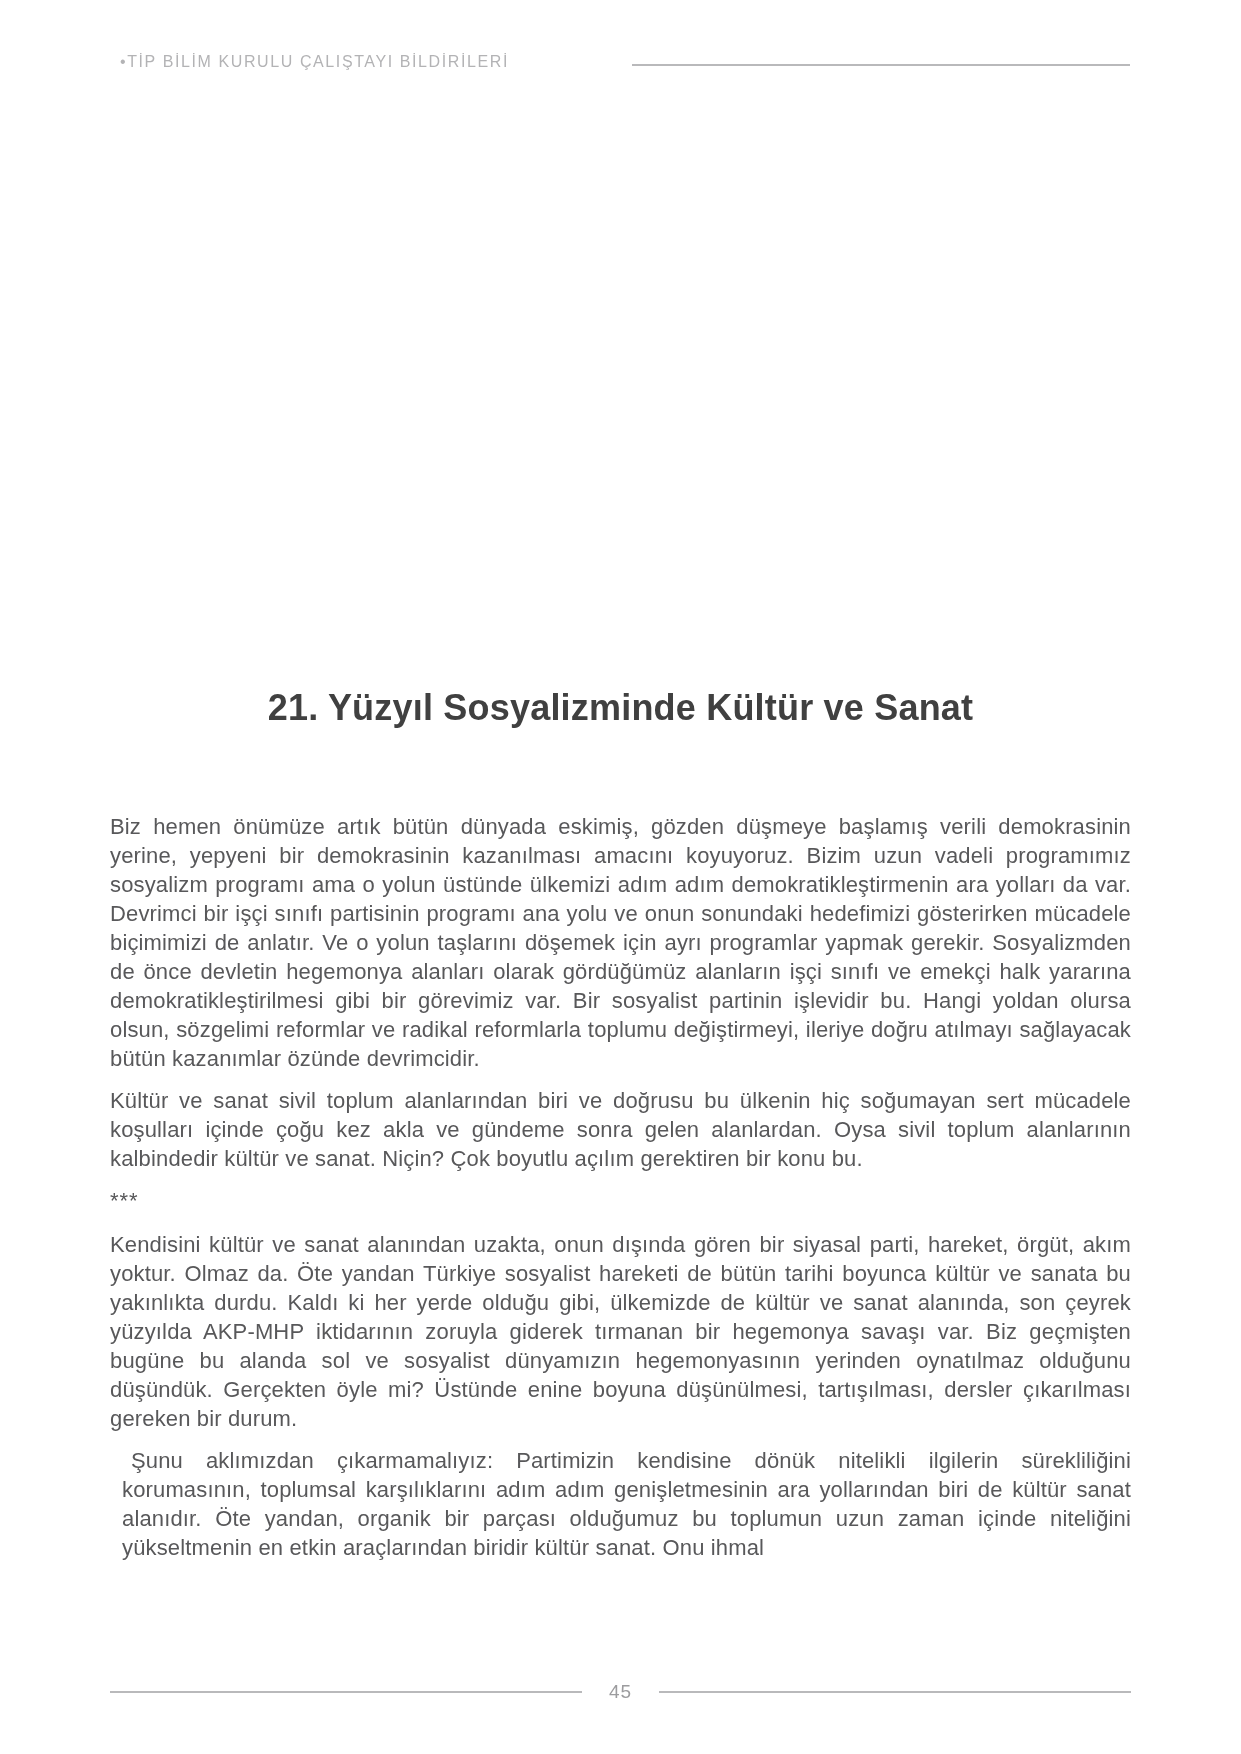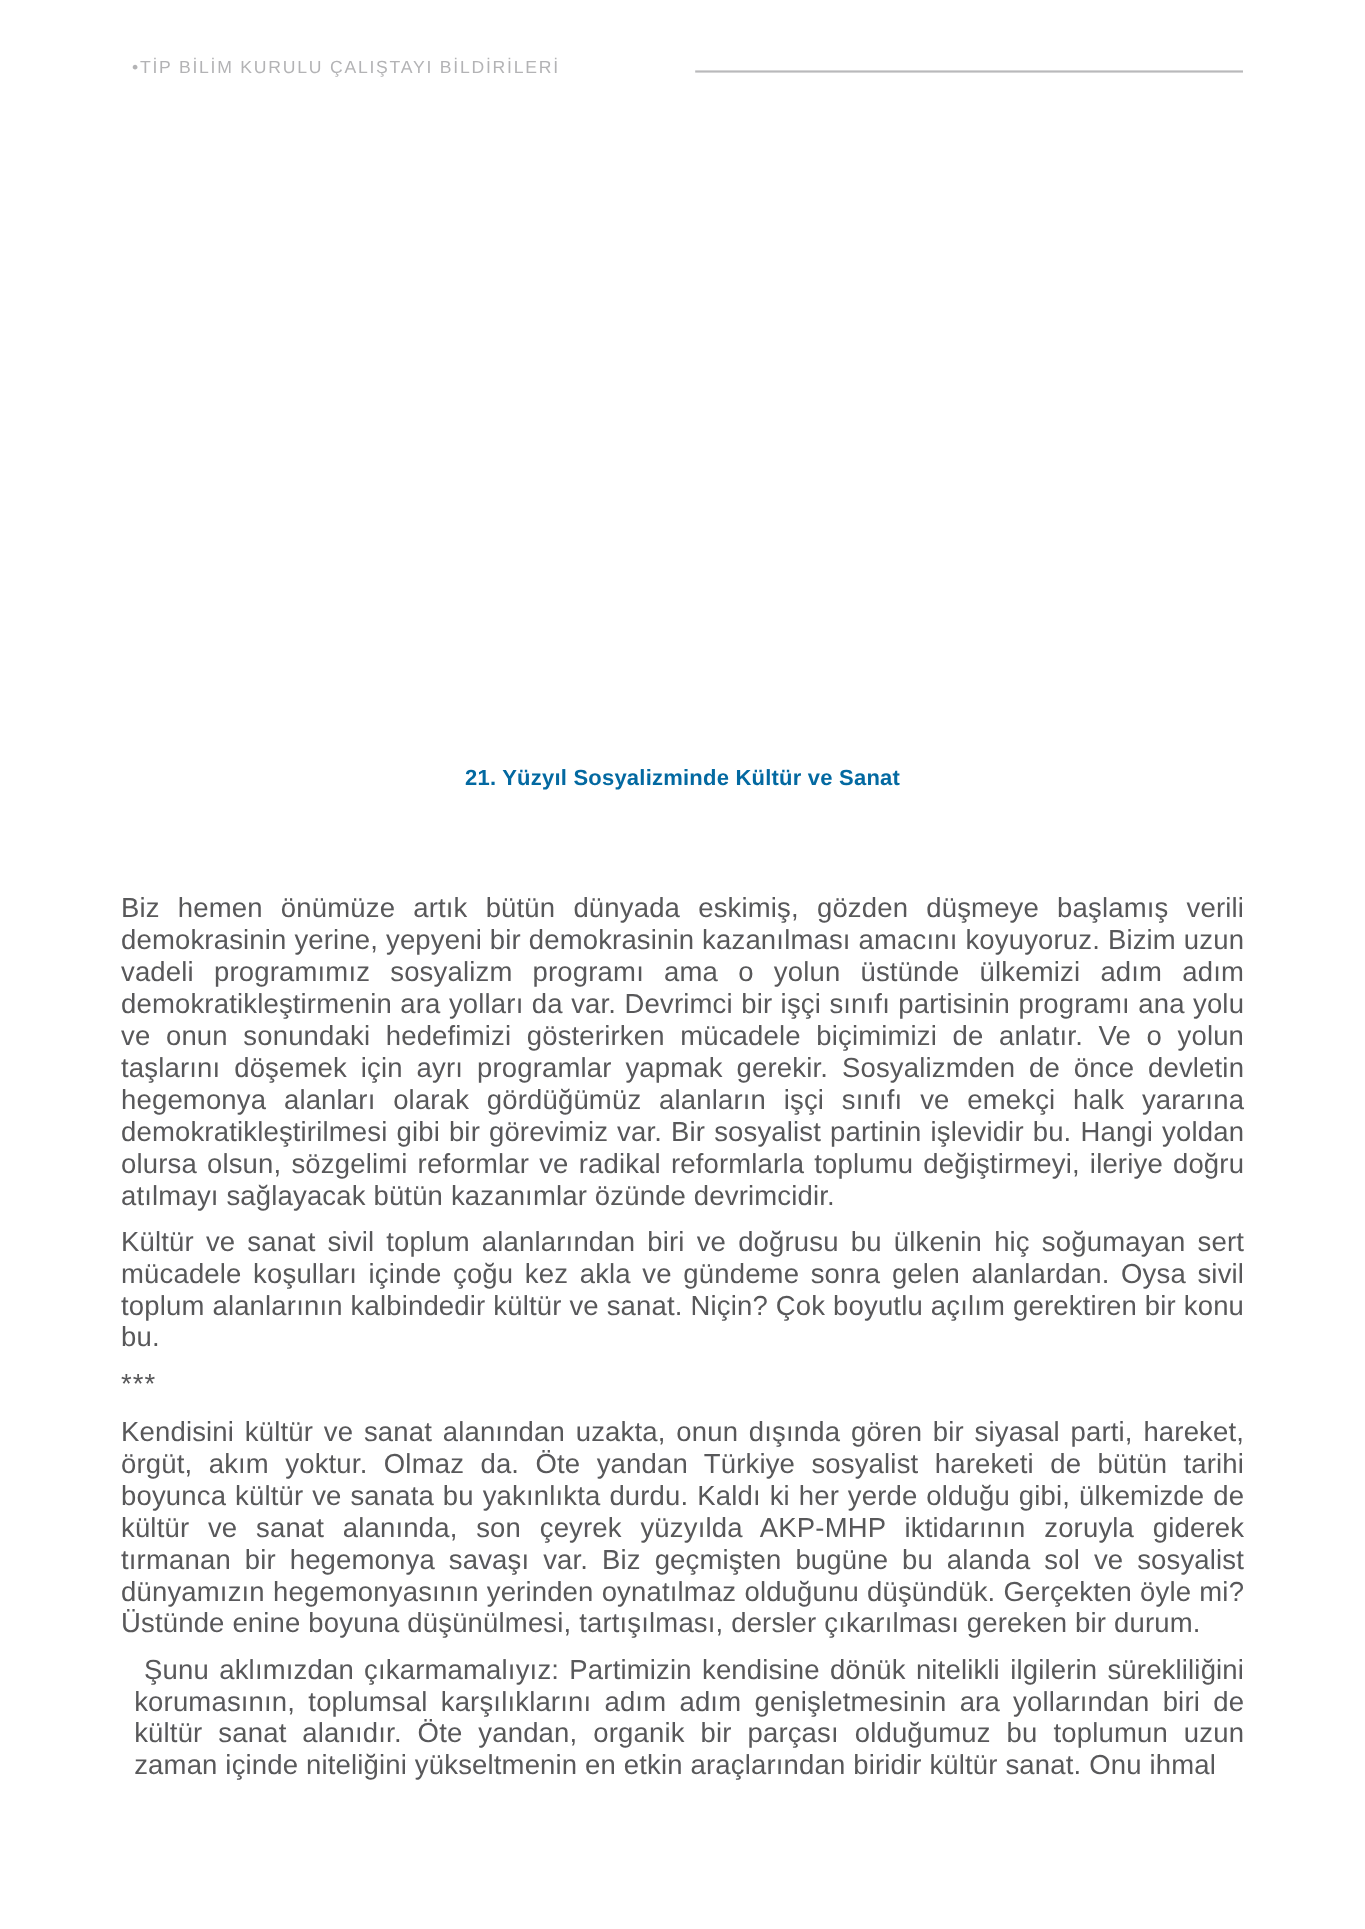--- a/index.html
+++ b/index.html
@@ -41,43 +41,43 @@
 
   
   .title-block {
     position: absolute;
     left: 110px;
     width: 1021px;
     top: 691px;
     text-align: center;
   }
   .article-title {
-    font-size: 20px;
+    font-size: 36px;
     font-weight: 700;
-    color: #0369a1;
+    color: #404040;
     letter-spacing: 0.2px;
     line-height: 34px;
     margin: 0;
   }
   .article-author {
     font-size: 21px;
     font-weight: 400;
     color: #4b4b4d;
     margin-top: 5px;
     line-height: 24px;
   }
 
   
   .article-body {
     position: absolute;
     left: 110px;
     width: 1021px;
     top: 812px;
     color: #58585a;
-    font-size: 25px;
+    font-size: 22px;
     line-height: 29px;
     letter-spacing: 0.15px;
     text-align: justify;
   }
   .article-body p {
     margin: 0 0 13px 0;
   }
   .article-body p.indented {
     text-indent: 9px;
     margin-left: 12px;
@@ -125,14 +125,19 @@
   </div>
 
   <div class="article-body">
     <p>Biz hemen önümüze artık bütün dünyada eskimiş, gözden düşmeye başlamış verili demokrasinin yerine, yepyeni bir demokrasinin kazanılması amacını koyuyoruz. Bizim uzun vadeli programımız sosyalizm programı ama o yolun üstünde ülkemizi adım adım demokratikleştirmenin ara yolları da var. Devrimci bir işçi sınıfı partisinin programı ana yolu ve onun sonundaki hedefimizi gösterirken mücadele biçimimizi de anlatır. Ve o yolun taşlarını döşemek için ayrı programlar yapmak gerekir. Sosyalizmden de önce devletin hegemonya alanları olarak gördüğümüz alanların işçi sınıfı ve emekçi halk yararına demokratikleştirilmesi gibi bir görevimiz var. Bir sosyalist partinin işlevidir bu. Hangi yoldan olursa olsun, sözgelimi reformlar ve radikal reformlarla toplumu değiştirmeyi, ileriye doğru atılmayı sağlayacak bütün kazanımlar özünde devrimcidir.</p>
     <p>Kültür ve sanat sivil toplum alanlarından biri ve doğrusu bu ülkenin hiç soğumayan sert mücadele koşulları içinde çoğu kez akla ve gündeme sonra gelen alanlardan. Oysa sivil toplum alanlarının kalbindedir kültür ve sanat. Niçin? Çok boyutlu açılım gerektiren bir konu bu.</p>
     <div class="section-separator">***</div>
     <p>Kendisini kültür ve sanat alanından uzakta, onun dışında gören bir siyasal parti, hareket, örgüt, akım yoktur. Olmaz da. Öte yandan Türkiye sosyalist hareketi de bütün tarihi boyunca kültür ve sanata bu yakınlıkta durdu. Kaldı ki her yerde olduğu gibi, ülkemizde de kültür ve sanat alanında, son çeyrek yüzyılda AKP-MHP iktidarının zoruyla giderek tırmanan bir hegemonya savaşı var. Biz geçmişten bugüne bu alanda sol ve sosyalist dünyamızın hegemonyasının yerinden oynatılmaz olduğunu düşündük. Gerçekten öyle mi? Üstünde enine boyuna düşünülmesi, tartışılması, dersler çıkarılması gereken bir durum.</p>
     <p class="indented">Şunu aklımızdan çıkarmamalıyız: Partimizin kendisine dönük nitelikli ilgilerin sürekliliğini korumasının, toplumsal karşılıklarını adım adım genişletmesinin ara yollarından biri de kültür sanat alanıdır. Öte yandan, organik bir parçası olduğumuz bu toplumun uzun zaman içinde niteliğini yükseltmenin en etkin araçlarından biridir kültür sanat. Onu ihmal</p>
   </div>
 
+  <div class="page-footer">
+    <div class="footer-rule"></div>
+    <div class="page-number">45</div>
+    <div class="footer-rule"></div>
+  </div>
 
 </div>
 
 </body></html>

